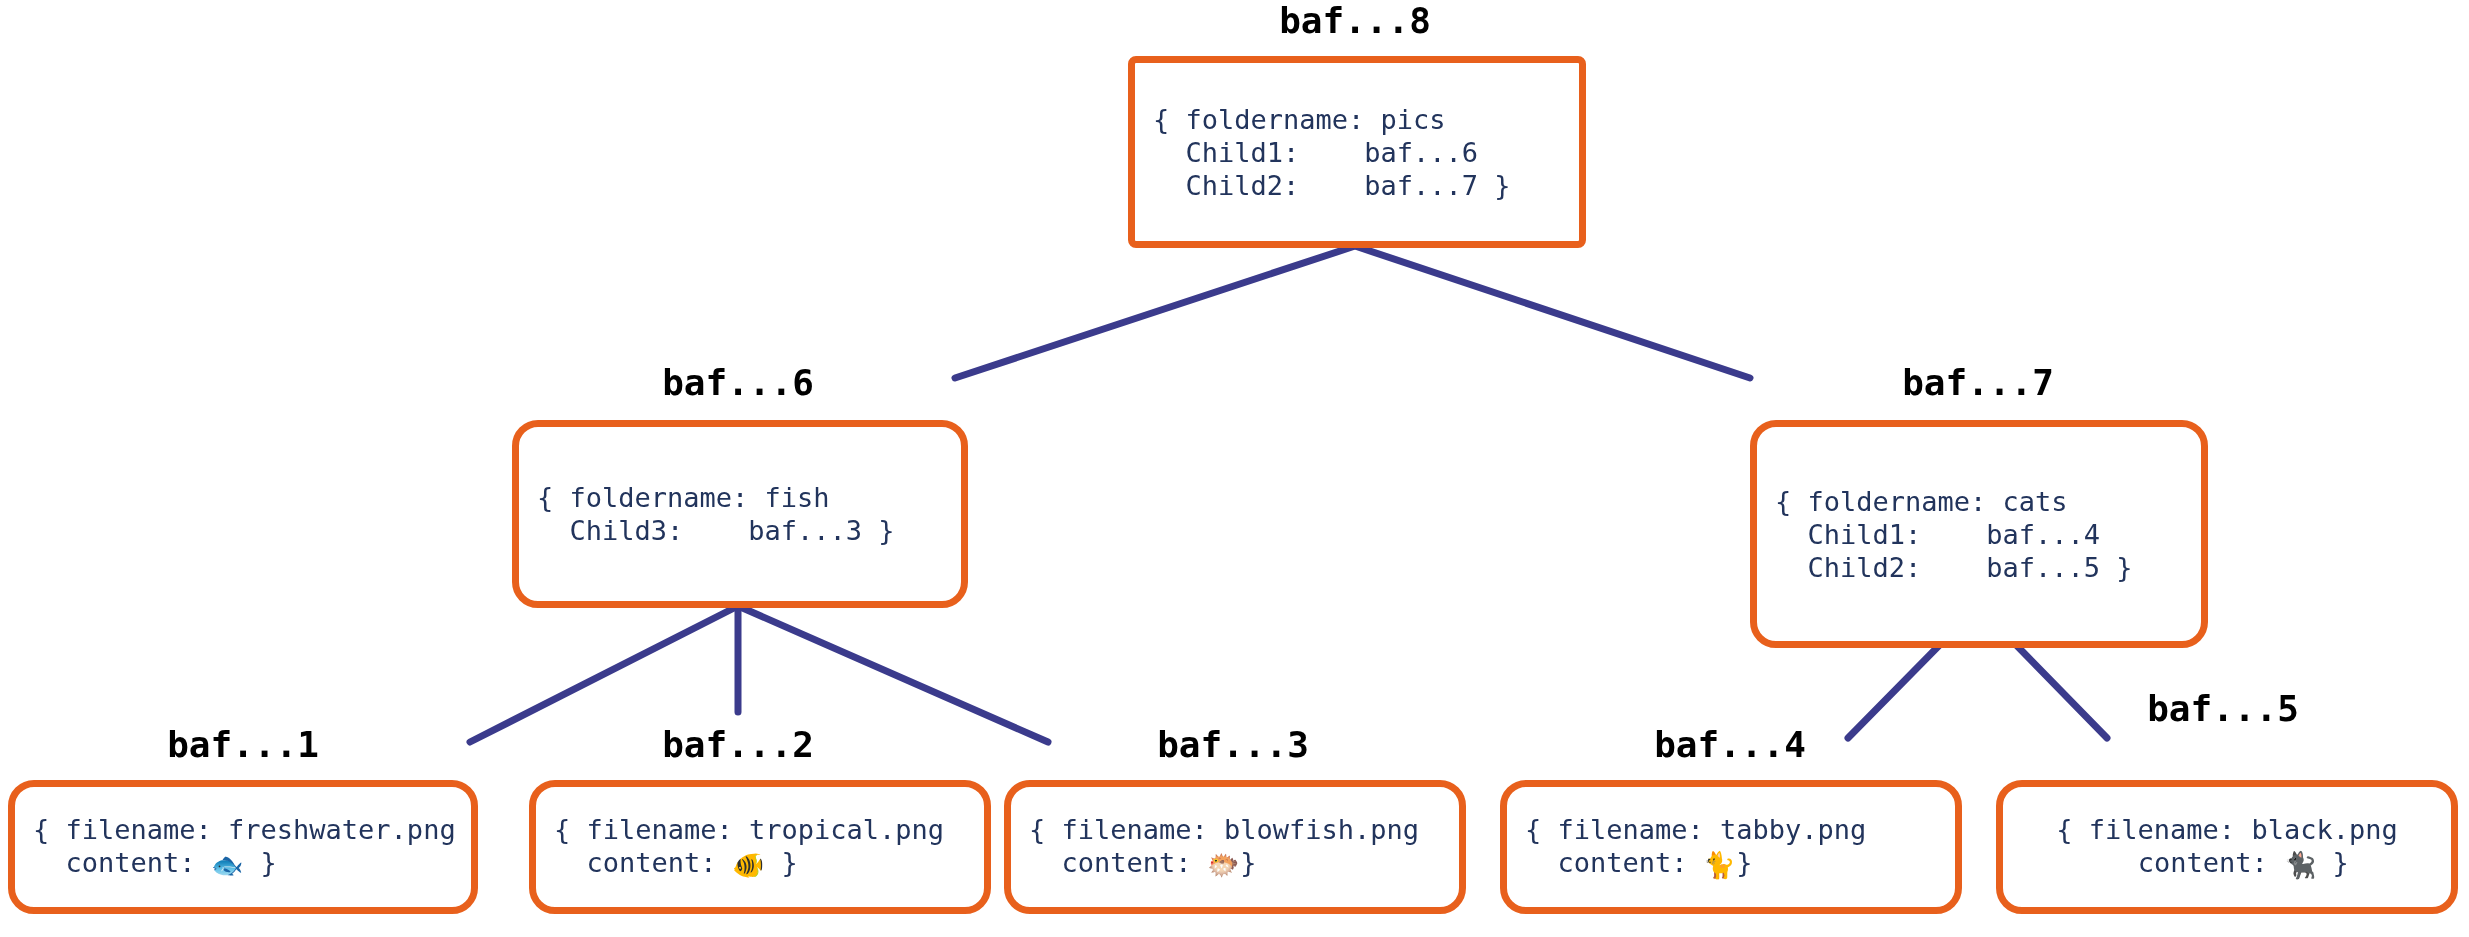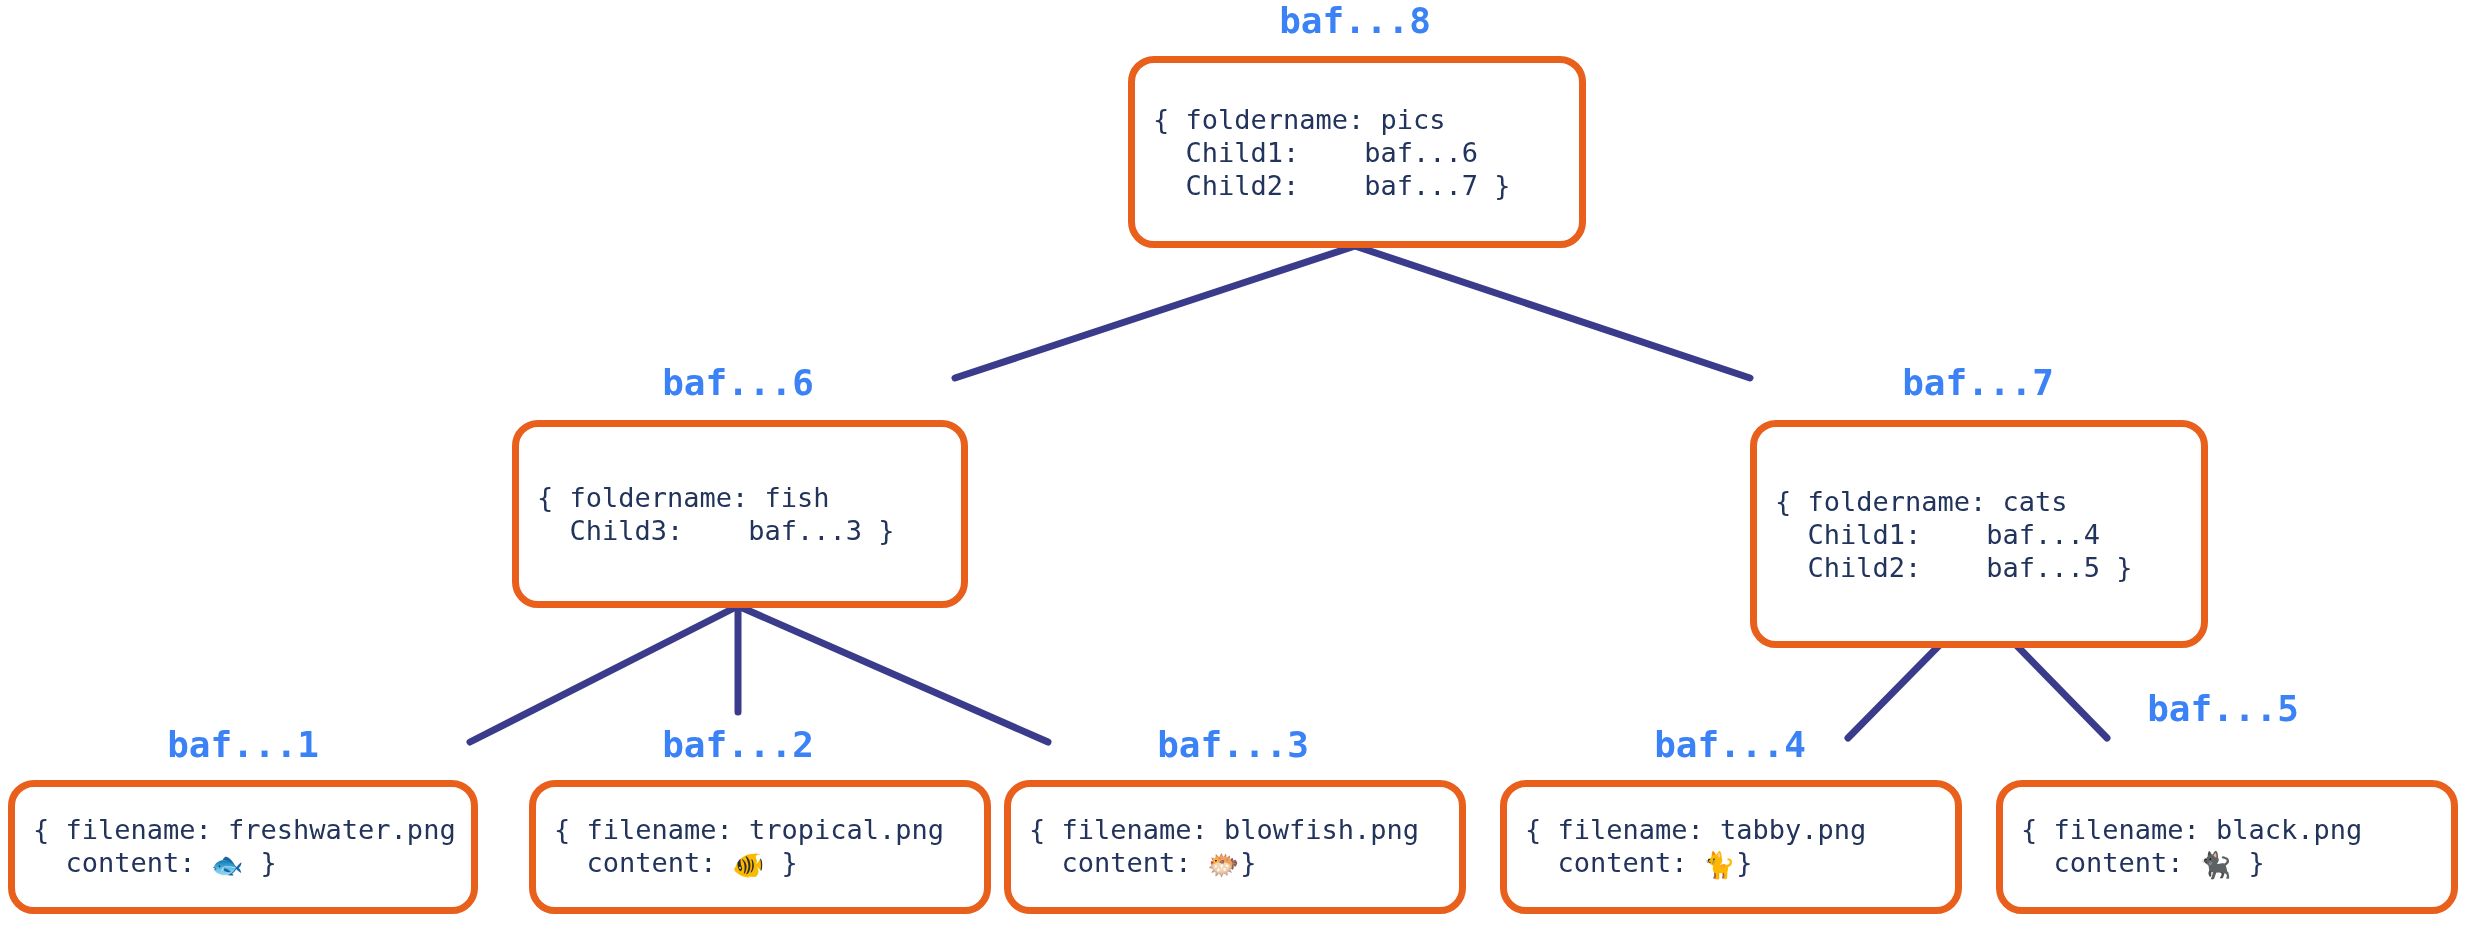--- a/index.html
+++ b/index.html
@@ -22,21 +22,21 @@
     left: 0;
     top: 0;
     width: 2469px;
     height: 937px;
     pointer-events: none;
   }
 
   
   .node-label {
     position: absolute;
-    color: #3b82f6;
+    color: #000000;
     font-family: "DejaVu Sans Mono", "Liberation Mono", monospace;
     font-size: 36px;
     font-weight: 700;
     letter-spacing: 0px;
     white-space: nowrap;
     text-align: center;
     transform: translateX(-50%);
   }
 
   
@@ -88,21 +88,21 @@
     <line x1="738" y1="606" x2="738" y2="712" stroke="#3b3b8c" stroke-width="7" stroke-linecap="round"></line>
 
     <line x1="738" y1="606" x2="1048" y2="742" stroke="#3b3b8c" stroke-width="7" stroke-linecap="round"></line>
 
     <line x1="1978" y1="606" x2="1848" y2="738" stroke="#3b3b8c" stroke-width="7" stroke-linecap="round"></line>
 
     <line x1="1978" y1="606" x2="2107" y2="738" stroke="#3b3b8c" stroke-width="7" stroke-linecap="round"></line>
   </svg>
 
   <div class="node-label" style="left:1355px; top:0px;">baf...8</div>
-  <div class="node-box" style="left:1128px; top:56px; width:458px; height:192px;">
+  <div class="node-box" style="left:1128px; top:56px; width:458px; height:192px;border-radius:8px;">
     <div class="rows">
       <span class="row">{ foldername: pics</span>
       <span class="row">  Child1:    baf...6</span>
       <span class="row">  Child2:    baf...7 }</span>
     </div>
   </div>
 
   <div class="node-label" style="left:738px; top:362px;">baf...6</div>
   <div class="node-box" style="left:512px; top:420px; width:456px; height:188px;">
     <div class="rows">
@@ -146,20 +146,20 @@
 
   <div class="node-label" style="left:1730px; top:724px;">baf...4</div>
   <div class="node-box" style="left:1500px; top:780px; width:462px; height:134px;">
     <div class="rows">
       <span class="row">{ filename: tabby.png</span>
       <span class="row emoji-row"><span>  content: </span><span class="emoji">🐈</span><span>}</span></span>
     </div>
   </div>
 
   <div class="node-label" style="left:2223px; top:688px;">baf...5</div>
-  <div class="node-box" style="left:1996px; top:780px; width:462px; height:134px;">
+  <div class="node-box" style="left:1996px; top:780px; width:462px; height:134px;text-align:center;">
     <div class="rows">
       <span class="row">{ filename: black.png</span>
       <span class="row emoji-row"><span>  content: </span><span class="emoji">🐈‍⬛</span><span> }</span></span>
     </div>
   </div>
 
 </div>
 
 </body></html>

